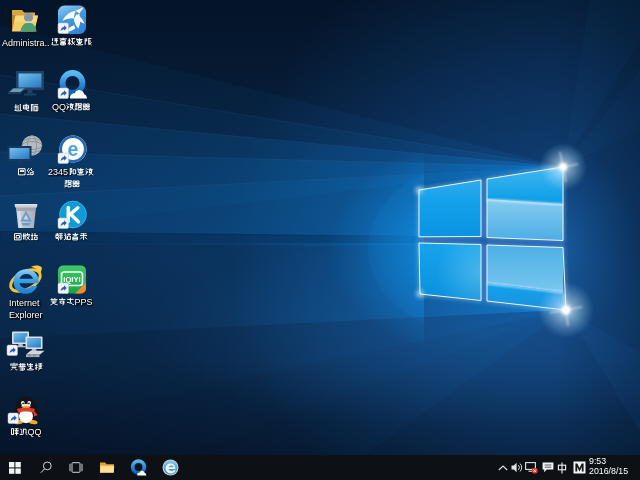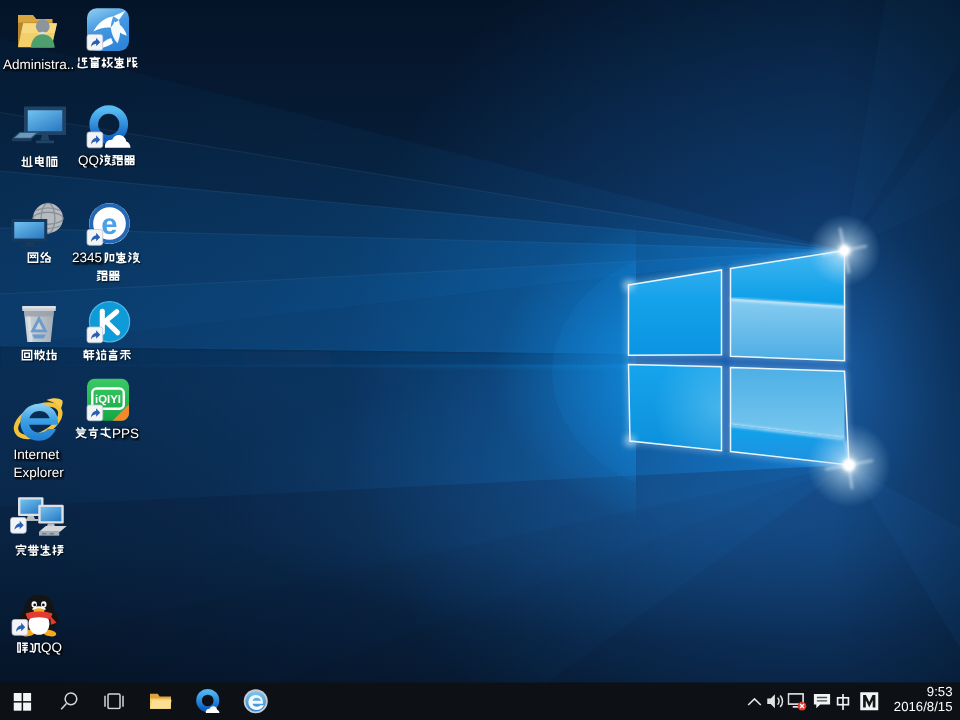--- a/index.html
+++ b/index.html
@@ -5,21 +5,21 @@
 html,body{margin:0;padding:0;width:640px;height:480px;overflow:hidden;background:#0a1c33;font-family:"Liberation Sans",sans-serif;-webkit-font-smoothing:antialiased;}
 text{-webkit-font-smoothing:antialiased;}
 #desk{position:relative;width:640px;height:480px;}
 #wall{position:absolute;left:0;top:0;}
 .ic{position:absolute;width:64px;text-align:center;opacity:0.999;}
 .ic svg{display:block;margin:0 auto;}
 .lb{margin-top:2px;font-size:9px;line-height:10.5px;color:#fff;text-align:center;
     text-shadow:1px 1px 2px rgba(0,0,0,.95),0 0 3px rgba(0,0,0,.8);}
 #bar{position:absolute;left:0;top:455px;width:640px;height:25px;background:#0d1116;}
 .tb{opacity:0.999;position:absolute;top:455px;height:25px;display:flex;align-items:center;justify-content:center;}
-#clock{opacity:0.999;position:absolute;top:457px;left:589px;width:46px;color:#fff;font-size:8.8px;line-height:9.6px;text-align:right;}
+#clock{opacity:0.999;position:absolute;top:457px;left:589px;width:46px;color:#fff;font-size:8.8px;line-height:9.6px;text-align:left;}
 </style>
 </head>
 <body>
 <div id="desk">
 <svg id="wall" width="640" height="480" viewBox="0 0 640 480">
 <defs>
 <linearGradient id="base" x1="0" y1="0" x2="0" y2="1">
  <stop offset="0" stop-color="#041428"></stop>
  <stop offset="0.27" stop-color="#071e3a"></stop>
  <stop offset="0.54" stop-color="#0a284c"></stop>
@@ -569,21 +569,21 @@
         </svg>
       </div>
       <div class="lb">
         <svg width="34" height="10" viewBox="0 0 34 10" style="display:block;margin:0 auto">
           <text x="0.7" y="8.4" font-family="Liberation Sans,sans-serif" font-size="9" fill="#000" opacity="0.65">Explorer</text>
           <text x="0.0" y="7.7" font-family="Liberation Sans,sans-serif" font-size="9" fill="#fff">Explorer</text>
         </svg>
       </div>
     </div>
 
-<div class="ic" style="left:39.5px;top:252px">
+<div class="ic" style="left:39.5px;top:265px">
       <svg width="32" height="30" viewBox="0 0 32 30">
 <defs>
           <linearGradient id="iqy" x1="0" y1="0" x2="0" y2="1">
 <stop offset="0" stop-color="#3dc965"></stop>
             <stop offset="1" stop-color="#13a844"></stop>
           </linearGradient>
         </defs>
 <rect x="2" y="0.5" width="28" height="28" rx="5" fill="url(#iqy)"></rect>
 <path d="M30,17.5 v6 a5,5 0 0 1 -5,5 h-6 Z" fill="#f5882c"></path>
 <rect x="5.5" y="7" width="21" height="13.5" rx="2.8" fill="none" stroke="#fff" stroke-width="1.6"></rect>

